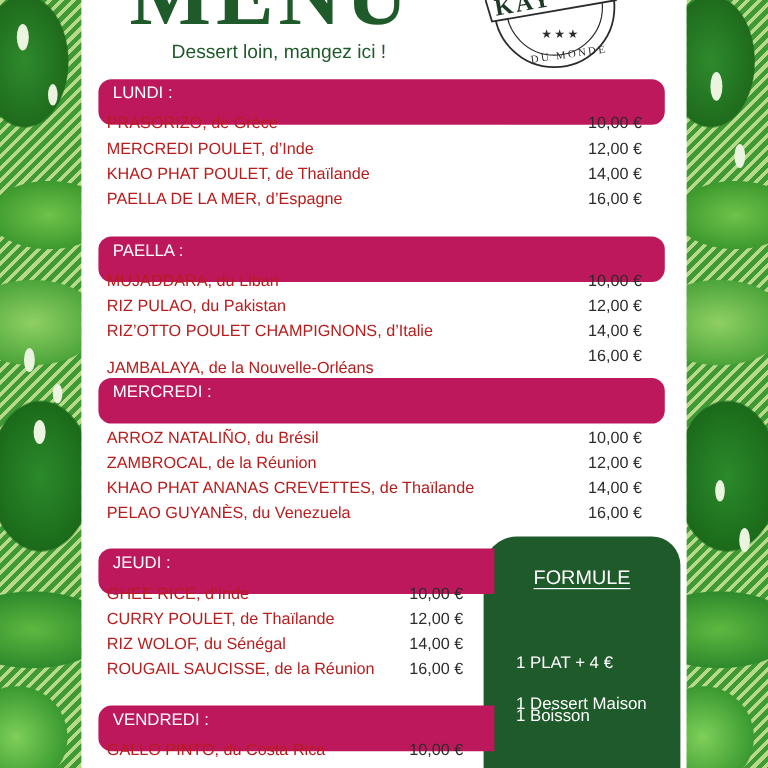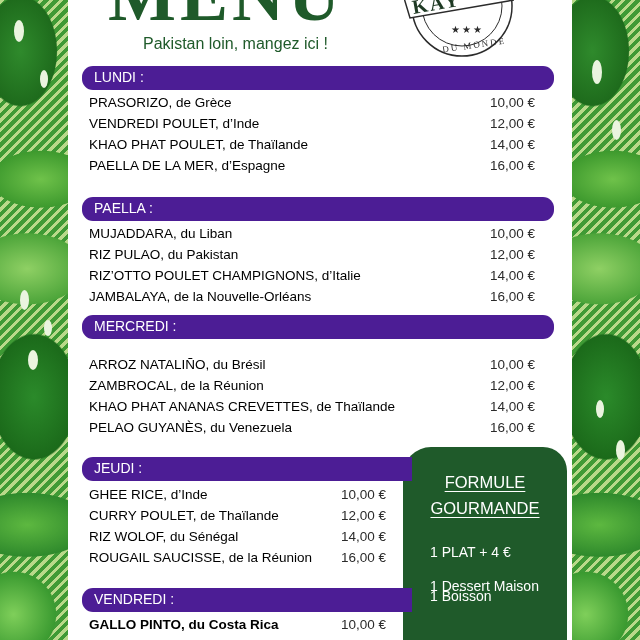--- a/index.html
+++ b/index.html
@@ -44,29 +44,29 @@
     position: absolute; left: 143px; top: 35px;
     font-size: 16px; color: #1f5a2a;
   }
 
   
   .stamp {
     position: absolute; left: 404px; top: -40px; width: 110px; height: 100px;
   }
 
   .section-header {
-    position: absolute; left: 82px; width: 472px; height: 24px;
-    background: #4c1d95; border-radius: 11px;
+    position: absolute; left: 82px; width: 472px; height: 38px;
+    background: #be185d; border-radius: 11px;
     color: #ffffff; font-size: 14px; line-height: 22px; padding-left: 12px;
   }
   .section-header.short { width: 330px; border-radius: 11px 0 0 11px; }
 
   .row {
     position: absolute; left: 89px; height: 21px; font-size: 13.5px;
-    line-height: 21px; color: #000000; white-space: nowrap;
+    line-height: 21px; color: #b91c1c; white-space: nowrap;
   }
   .price {
     position: absolute; height: 21px; font-size: 13.5px; line-height: 21px;
     color: #2b2b2b; white-space: nowrap; text-align: right; width: 80px;
   }
   .price.wide { left: 455px; }
   .price.narrow { left: 306px; }
 
   
   .formule {
@@ -99,77 +99,76 @@
 <div class="leaves right">
   <div class="leaf-hole" style="left:20px;top:60px;width:10px;height:24px;"></div>
   <div class="leaf-hole" style="left:40px;top:120px;width:9px;height:20px;"></div>
   <div class="leaf-hole" style="left:24px;top:400px;width:8px;height:18px;"></div>
   <div class="leaf-hole" style="left:44px;top:440px;width:9px;height:20px;"></div>
 </div>
 
 <div class="panel"></div>
 
 <div class="title">MENU</div>
-<div class="tagline">Pakistan loin, mangez ici !</div>
+<div class="tagline">Dessert loin, mangez ici !</div>
 
 <div class="stamp">
   <svg width="110" height="100" viewBox="0 0 110 100">
     <circle cx="58" cy="46" r="50" fill="none" stroke="#2b2b2b" stroke-width="1.5"></circle>
     <circle cx="58" cy="46" r="40" fill="none" stroke="#2b2b2b" stroke-width="1"></circle>
     <polygon points="0,38 104,20 110,40 6,58" fill="#ffffff" stroke="#2b2b2b" stroke-width="1.5"></polygon>
   </svg>
   <div style="position:absolute;left:8px;top:32px;font-family:'Liberation Serif',serif;font-weight:bold;font-size:20px;color:#1f3a24;transform:rotate(-10deg);letter-spacing:2px;">KAY</div>
   <div style="position:absolute;left:47px;top:64px;font-size:10px;color:#2b2b2b;letter-spacing:2px;">★★★</div>
   <div style="position:absolute;left:38px;top:80px;font-family:'Liberation Serif',serif;font-size:9px;color:#2b2b2b;letter-spacing:2px;transform:rotate(-8deg);">DU MONDE</div>
 </div>
 
 <div class="section-header" style="top:66px;">LUNDI :</div>
 <div class="row" style="top:92px;">PRASORIZO, de Grèce</div>
 <div class="price wide" style="top:92px;">10,00 €</div>
-<div class="row" style="top:113px;">VENDREDI POULET, d’Inde</div>
+<div class="row" style="top:113px;">MERCREDI POULET, d’Inde</div>
 <div class="price wide" style="top:113px;">12,00 €</div>
 <div class="row" style="top:134px;">KHAO PHAT POULET, de Thaïlande</div>
 <div class="price wide" style="top:134px;">14,00 €</div>
 <div class="row" style="top:155px;">PAELLA DE LA MER, d’Espagne</div>
 <div class="price wide" style="top:155px;">16,00 €</div>
 
 <div class="section-header" style="top:197px;">PAELLA :</div>
 <div class="row" style="top:223px;">MUJADDARA, du Liban</div>
 <div class="price wide" style="top:223px;">10,00 €</div>
 <div class="row" style="top:244px;">RIZ PULAO, du Pakistan</div>
 <div class="price wide" style="top:244px;">12,00 €</div>
 <div class="row" style="top:265px;">RIZ’OTTO POULET CHAMPIGNONS, d’Italie</div>
 <div class="price wide" style="top:265px;">14,00 €</div>
-<div class="row" style="top:286px;">JAMBALAYA, de la Nouvelle-Orléans</div>
+<div class="row" style="top:296px;">JAMBALAYA, de la Nouvelle-Orléans</div>
 <div class="price wide" style="top:286px;">16,00 €</div>
 
 <div class="section-header" style="top:315px;">MERCREDI :</div>
 <div class="row" style="top:354px;text-align:center;">ARROZ NATALIÑO, du Brésil</div>
 <div class="price wide" style="top:354px;">10,00 €</div>
 <div class="row" style="top:375px;">ZAMBROCAL, de la Réunion</div>
 <div class="price wide" style="top:375px;">12,00 €</div>
 <div class="row" style="top:396px;">KHAO PHAT ANANAS CREVETTES, de Thaïlande</div>
 <div class="price wide" style="top:396px;">14,00 €</div>
 <div class="row" style="top:417px;">PELAO GUYANÈS, du Venezuela</div>
 <div class="price wide" style="top:417px;">16,00 €</div>
 
 <div class="formule-connector"></div>
 <div class="formule">
   <div class="formule-title" style="top:26px;">FORMULE</div>
-  <div class="formule-title" style="top:52px;">GOURMANDE</div>
   <div class="formule-line" style="top:97px;">1 PLAT  +  4 €</div>
   <div class="formule-line" style="top:131px;">1 Dessert Maison</div>
   <div class="formule-line" style="top:141px;">1 Boisson</div>
 </div>
 
 <div class="section-header short" style="top:457px;">JEUDI :</div>
 <div class="row" style="top:484px;">GHEE RICE, d’Inde</div>
 <div class="price narrow" style="top:484px;">10,00 €</div>
 <div class="row" style="top:505px;">CURRY POULET,  de Thaïlande</div>
 <div class="price narrow" style="top:505px;">12,00 €</div>
 <div class="row" style="top:526px;">RIZ WOLOF, du Sénégal</div>
 <div class="price narrow" style="top:526px;">14,00 €</div>
 <div class="row" style="top:547px;">ROUGAIL SAUCISSE, de la Réunion</div>
 <div class="price narrow" style="top:547px;">16,00 €</div>
 
 <div class="section-header short" style="top:588px;">VENDREDI :</div>
-<div class="row" style="top:614px;font-weight:bold;">GALLO PINTO, du Costa Rica</div>
+<div class="row" style="top:614px;">GALLO PINTO, du Costa Rica</div>
 <div class="price narrow" style="top:614px;">10,00 €</div>
 
 </body></html>

